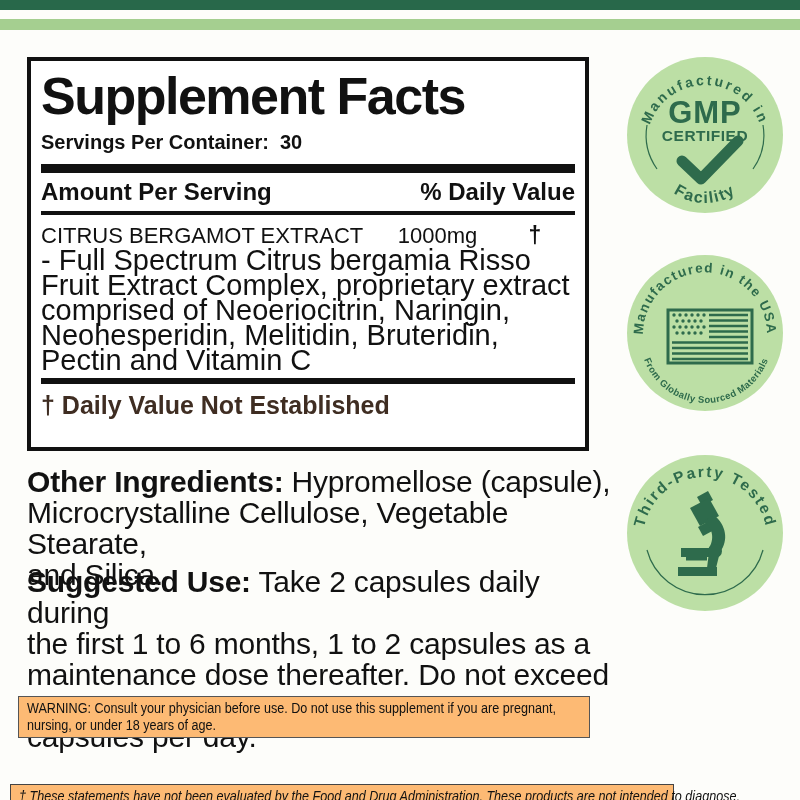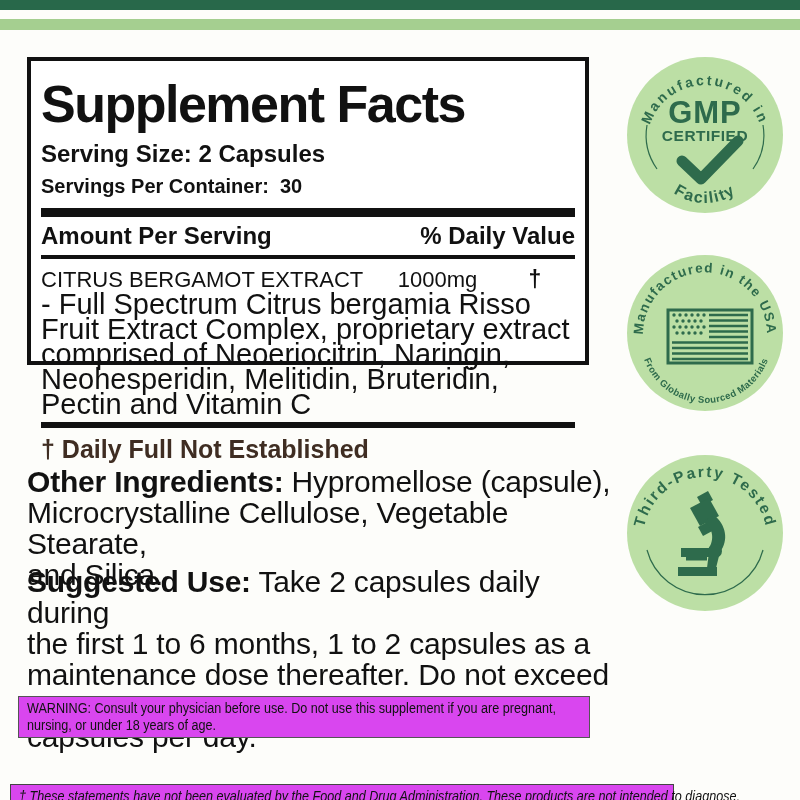--- a/index.html
+++ b/index.html
@@ -4,21 +4,21 @@
 <style>
   html,body{margin:0;padding:0;}
   body{width:800px;height:800px;background:#fdfdfa;font-family:"Liberation Sans",sans-serif;color:#111;position:relative;overflow:hidden;}
   .abs{position:absolute;}
 
   
   .bar-dark{left:0;top:0;width:800px;height:10px;background:#28684a;}
   .bar-light{left:0;top:19px;width:800px;height:11px;background:#a5cf90;}
 
   
-  .panel{left:27px;top:57px;width:562px;height:308px;border:4px solid #111;background:#fff;box-sizing:border-box;padding:12px 10px;}
+  .panel{left:27px;top:57px;width:562px;height:394px;border:4px solid #111;background:#fff;box-sizing:border-box;padding:4px 10px;}
   .sf-title{margin-top:3px;font-size:52px;font-weight:700;letter-spacing:-1.5px;line-height:56px;white-space:nowrap;}
   .sf-serving{margin-top:8px;font-size:24px;font-weight:700;line-height:28px;}
   .sf-servings{margin-top:4px;font-size:20px;font-weight:700;line-height:28px;white-space:pre;}
   .rule-thick{margin-top:8px;height:9px;background:#111;}
   .hdr-row{display:flex;justify-content:space-between;align-items:flex-end;padding:5px 0;font-size:24px;font-weight:700;line-height:28px;}
   .rule-med{height:4px;background:#111;}
   .ing-row{margin-top:8px;display:grid;grid-template-columns:1fr 115px 80px;font-size:22px;line-height:25px;}
   .ing-amount{text-align:center;}
   .ing-dv{text-align:center;font-weight:700;font-size:23px;}
   .ing-desc{font-size:29px;line-height:25px;white-space:pre-line;}
@@ -26,21 +26,21 @@
   .sf-footnote{margin-top:7px;font-size:25px;font-weight:700;color:#3f2d22;line-height:28px;}
 
   
   .para{left:27px;width:585px;font-size:30px;line-height:31px;letter-spacing:-0.2px;}
   .para b{font-weight:700;}
   .para .rest{white-space:pre-line;}
   .p-other{top:466px;}
   .p-use{top:566px;}
 
   
-  .note-box{box-sizing:border-box;border:2px solid #4d4d4d;background:#d946ef;padding:3px 8px;}
+  .note-box{box-sizing:border-box;border:2px solid #4d4d4d;background:#fdba74;padding:3px 8px;}
   .warn-box{left:18px;top:696px;width:572px;border-width:1px;border-color:#555;}
   .disc-box{left:10px;top:784px;width:664px;border-width:1px;border-color:#444;font-style:italic;}
   .cond{font-size:14px;line-height:17px;white-space:pre;transform:scaleX(0.9);transform-origin:0 50%;}
 
   
   .badge{width:156px;height:156px;}
   .b1{left:627px;top:57px;}
   .b2{left:627px;top:255px;}
   .b3{left:627px;top:455px;}
   svg text, svg textPath{font-family:"Liberation Sans",sans-serif;fill:#2e6b4c;}
@@ -53,40 +53,39 @@
   .thin-arc{fill:none;stroke:#2e6b4c;stroke-width:1.2px;}
 </style>
 </head>
 <body>
 
 <div class="abs bar-dark"></div>
 <div class="abs bar-light"></div>
 
 <div class="abs panel">
   <div class="sf-title">Supplement Facts</div>
-  <div class="sf-serving">Serving Size: 2 Capsules</div>
   <div class="sf-servings">Servings Per Container:  30</div>
   <div class="rule-thick"></div>
   <div class="hdr-row">
     <span>Amount Per Serving</span>
     <span>% Daily Value</span>
   </div>
   <div class="rule-med"></div>
   <div class="ing-row">
     <span>CITRUS BERGAMOT EXTRACT</span>
     <span class="ing-amount">1000mg</span>
     <span class="ing-dv">†</span>
   </div>
   <div class="ing-desc">- Full Spectrum Citrus bergamia Risso
 Fruit Extract Complex, proprietary extract
 comprised of Neoeriocitrin, Naringin,
 Neohesperidin, Melitidin, Bruteridin,
 Pectin and Vitamin C</div>
   <div class="rule-thick2"></div>
-  <div class="sf-footnote">† Daily Full Not Established</div>
+  <div class="sf-footnote">† Daily Value Not Established</div>
 </div>
 
 <div class="abs para p-other">
   <b>Other Ingredients:</b>
   <span class="rest">Hypromellose (capsule),
 Microcrystalline Cellulose, Vegetable Stearate,
 and Silica.</span>
 </div>
 
 <div class="abs para p-use">

